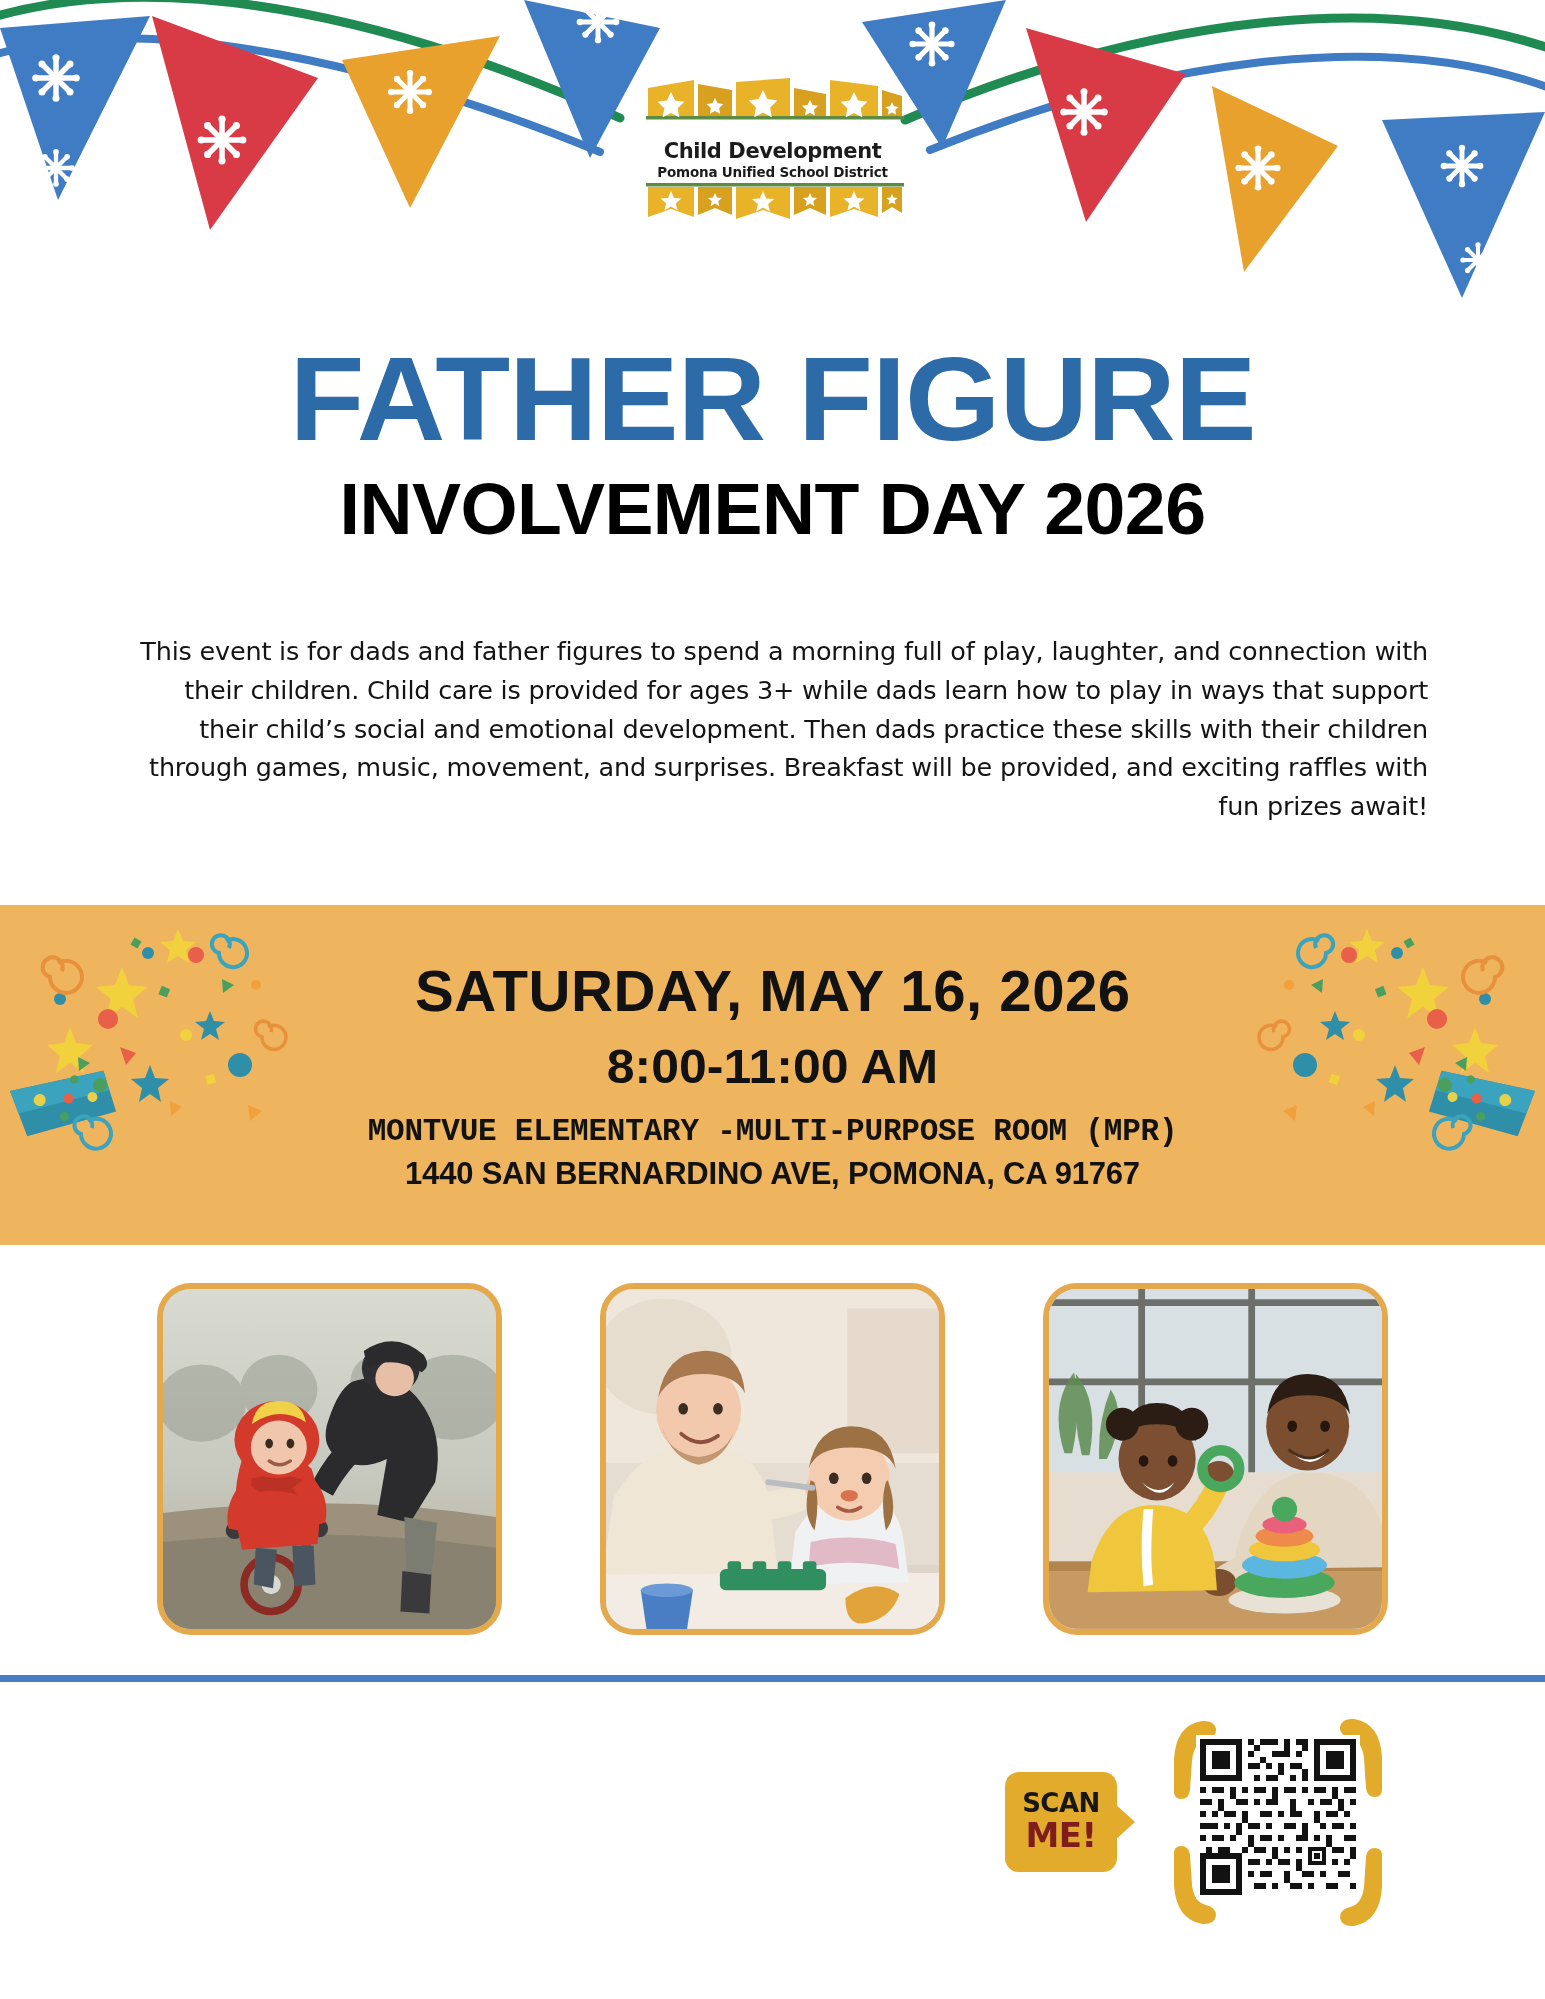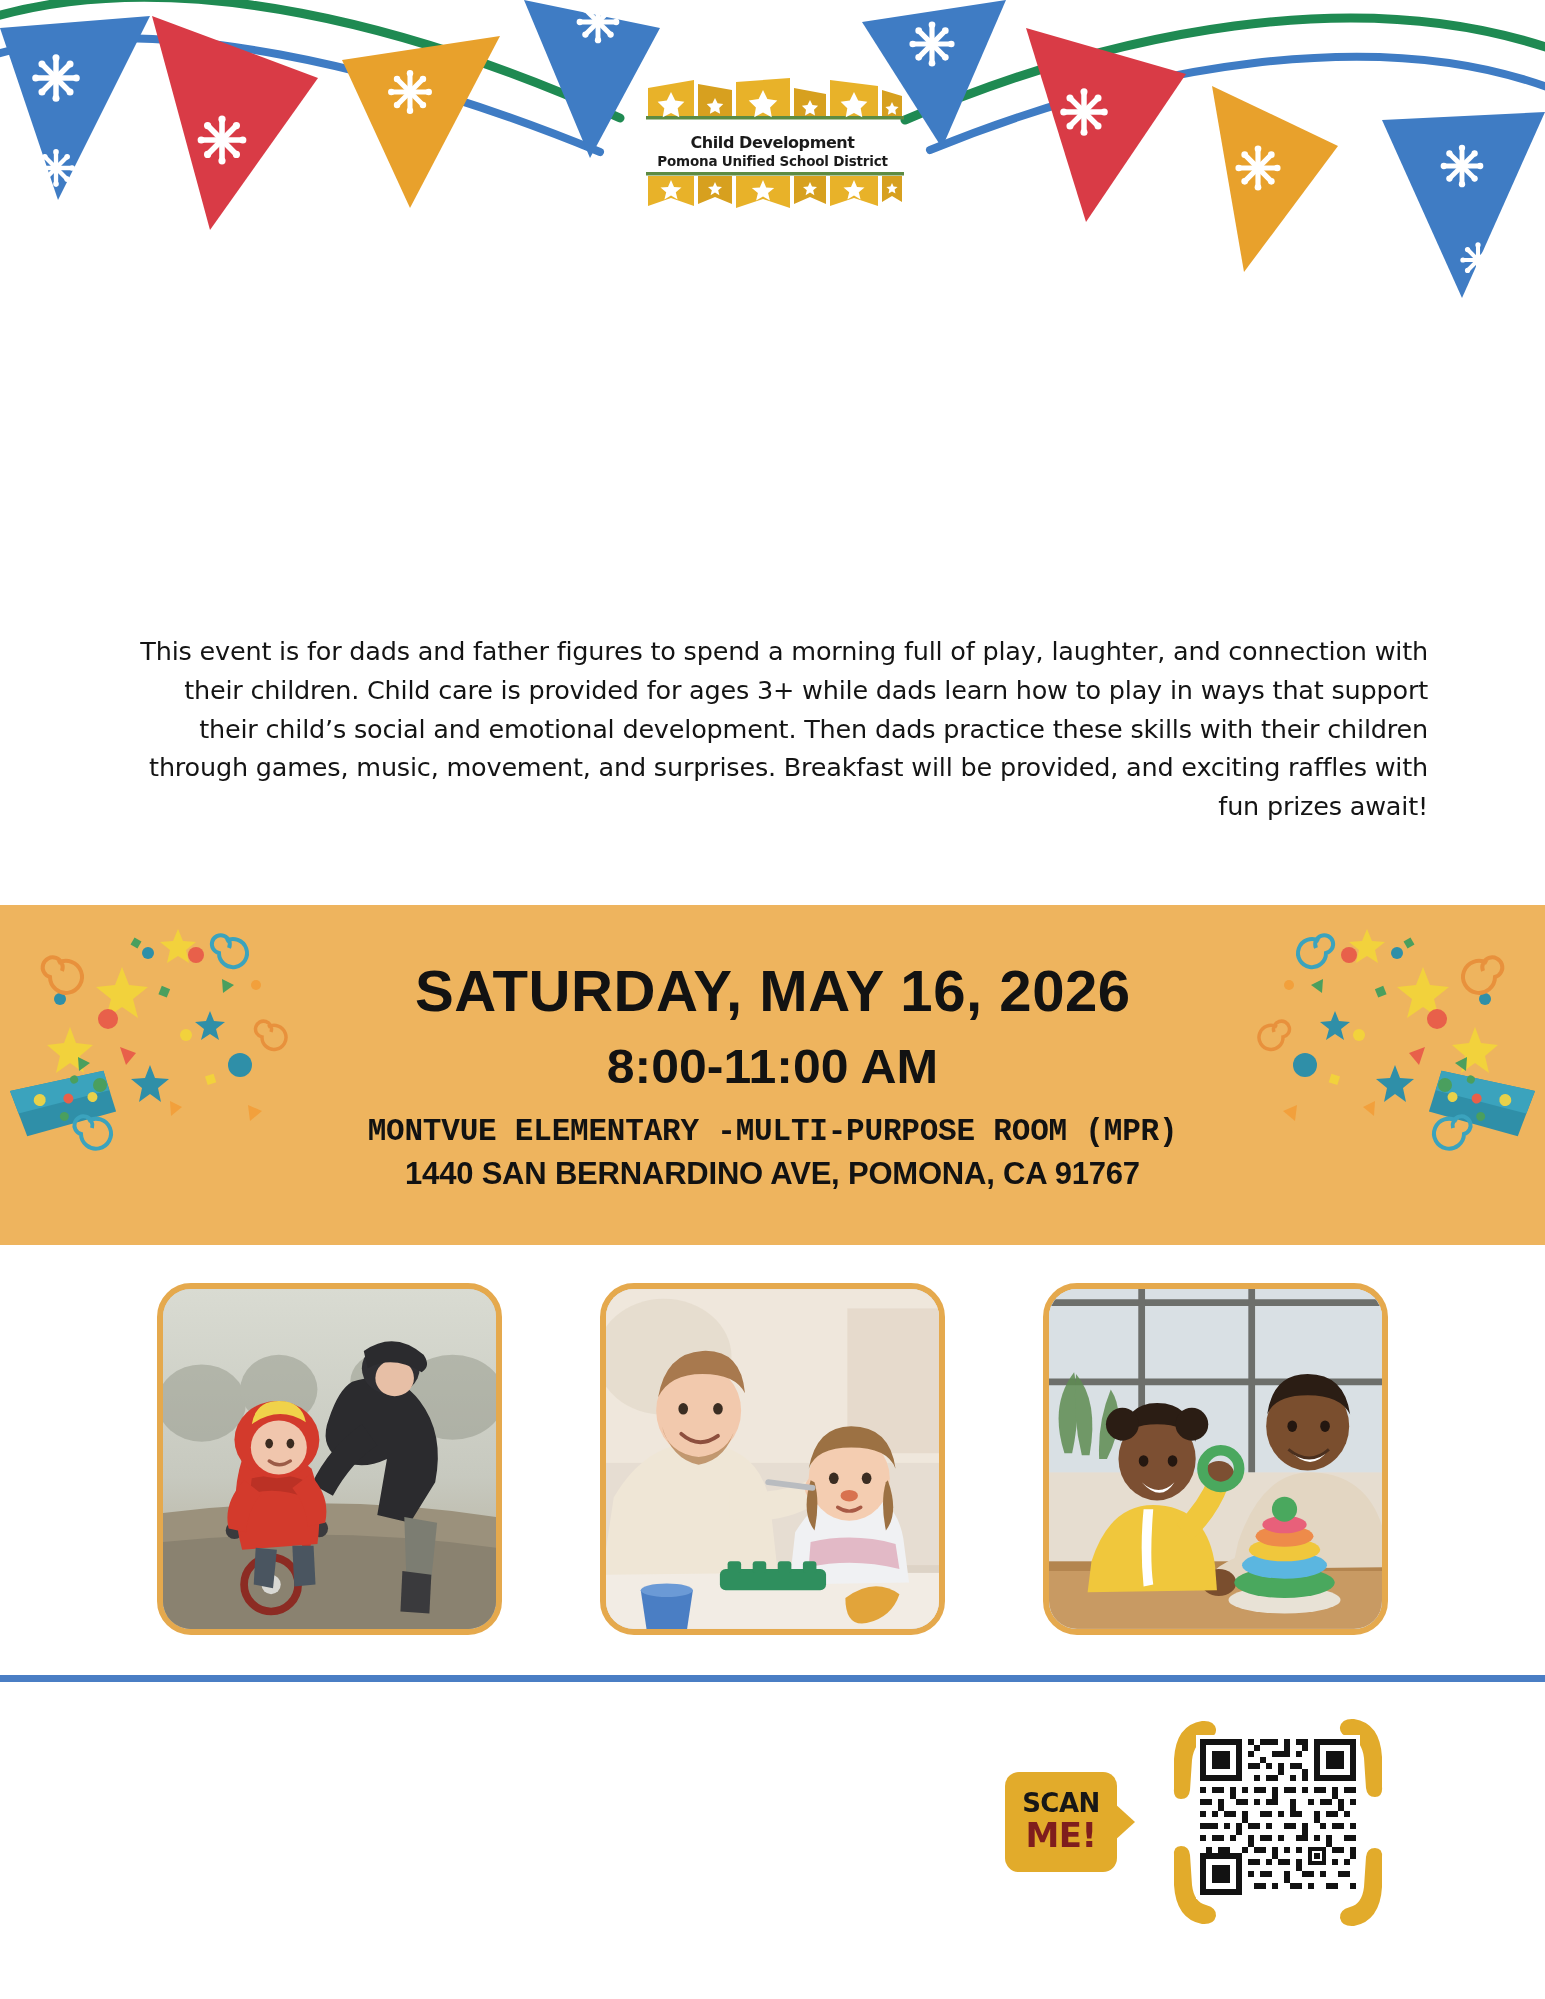--- a/index.html
+++ b/index.html
@@ -44,24 +44,24 @@
     font-weight: 700;
     font-size: 56px;
     line-height: 0.92;
     letter-spacing: -1px;
     color: #5d8b42;
     -webkit-text-stroke: 1px #5d8b42;
   }
   .logo-sub1 {
     font-family: "DejaVu Sans", sans-serif;
     font-weight: 700;
-    font-size: 16px;
+    font-size: 21px;
     letter-spacing: -0.4px;
     color: #1b1b1b;
-    margin-top: 8px;
+    margin-top: 14px;
   }
   .logo-sub2 {
     font-family: "DejaVu Sans", sans-serif;
     font-weight: 700;
     font-size: 13.5px;
     letter-spacing: -0.2px;
     color: #1b1b1b;
     margin-top: 1px;
   }
   .logo-banner-bot { height: 40px; margin-top: 3px; }
@@ -413,20 +413,24 @@
           <polygon points="75,10 77,14.6 82,15 78.2,18.2 79.4,23.2 75,20.6 70.6,23.2 71.8,18.2 68,15 73,14.6"></polygon>
           <polygon points="123,8 126.2,15.4 134.2,16 128.1,21 129.9,28.6 123,24.4 116.1,28.6 117.9,21 111.8,16 119.8,15.4"></polygon>
           <polygon points="170,10 172,14.6 177,15 173.2,18.2 174.4,23.2 170,20.6 165.6,23.2 166.8,18.2 163,15 168,14.6"></polygon>
           <polygon points="214,8 217,15 224.5,15.6 218.8,20.3 220.6,27.5 214,23.5 207.4,27.5 209.2,20.3 203.5,15.6 211,15"></polygon>
           <polygon points="252,11 253.6,14.6 257.6,15 254.6,17.6 255.5,21.6 252,19.4 248.5,21.6 249.4,17.6 246.4,15 250.4,14.6"></polygon>
         </g>
       </g>
     </svg>
   </div>
 
+  <div class="title-wrap">
+    <div class="title-main">FATHER FIGURE</div>
+    <div class="title-sub">INVOLVEMENT DAY 2026</div>
+  </div>
 
   <div class="body-copy">This event is for dads and father figures to spend a morning full of play, laughter, and connection with their children. Child care is provided for ages 3+ while dads learn how to play in ways that support their child’s social and emotional development. Then dads practice these skills with their children through games, music, movement, and surprises. Breakfast will be provided, and exciting raffles with fun prizes await!</div>
 
   <div class="date-banner">
 
     <svg class="confetti-left" viewBox="0 0 320 310" xmlns="http://www.w3.org/2000/svg">
 
       <g transform="translate(10,176) rotate(-28)">
         <path d="M0,0 L92,26 L84,68 L-6,48 Z" fill="#2f8fa8"></path>
         <path d="M0,0 L92,26 L88,46 L-3,24 Z" fill="#3ba3bd"></path>

